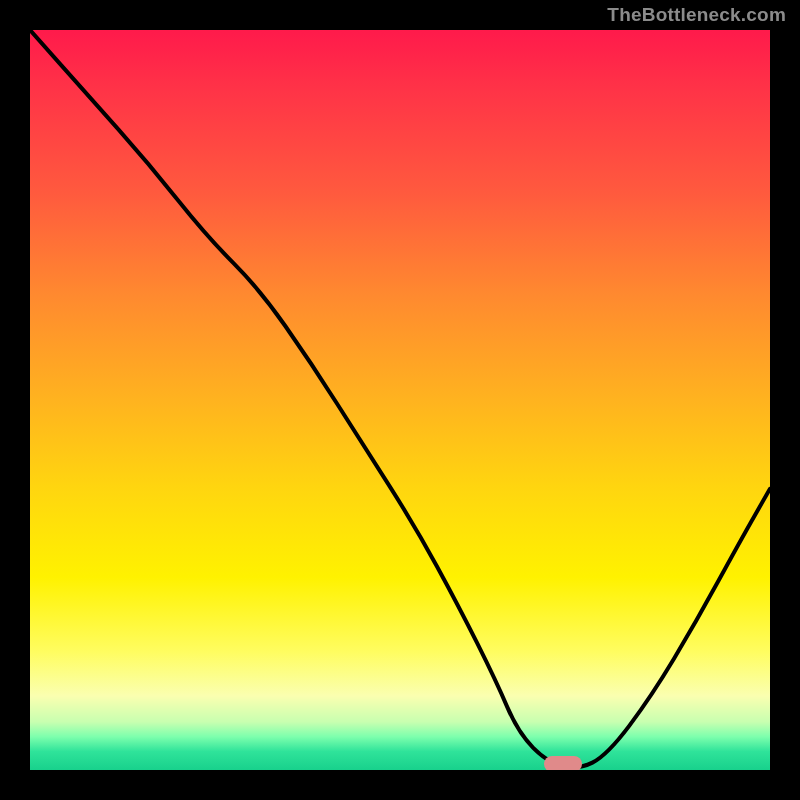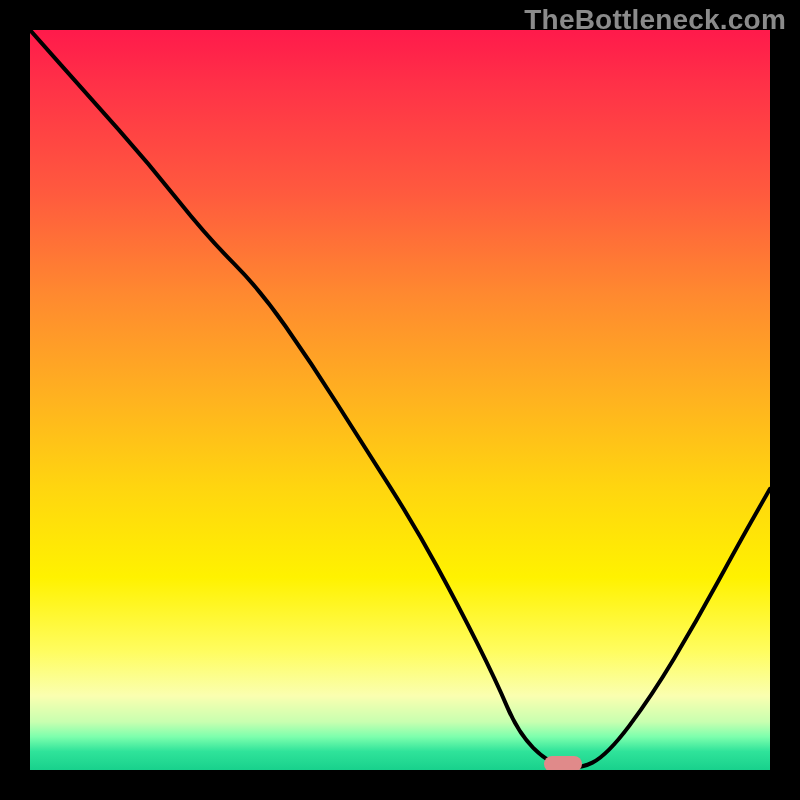--- a/index.html
+++ b/index.html
@@ -64,21 +64,21 @@
     height: 16px;
     border-radius: 8px;
     background: #e08a8a;
     transform: translate(-50%, -50%);
   }
   .watermark {
     position: absolute;
     top: 4px;
     right: 14px;
     font-family: Arial, Helvetica, sans-serif;
-    font-size: 28px;
+    font-size: 19px;
     font-weight: 600;
     color: #8b8b8b;
     letter-spacing: 0.2px;
   }
 </style>
 </head>
 <body>
 
 <div class="frame">
   <div class="watermark">TheBottleneck.com</div>

